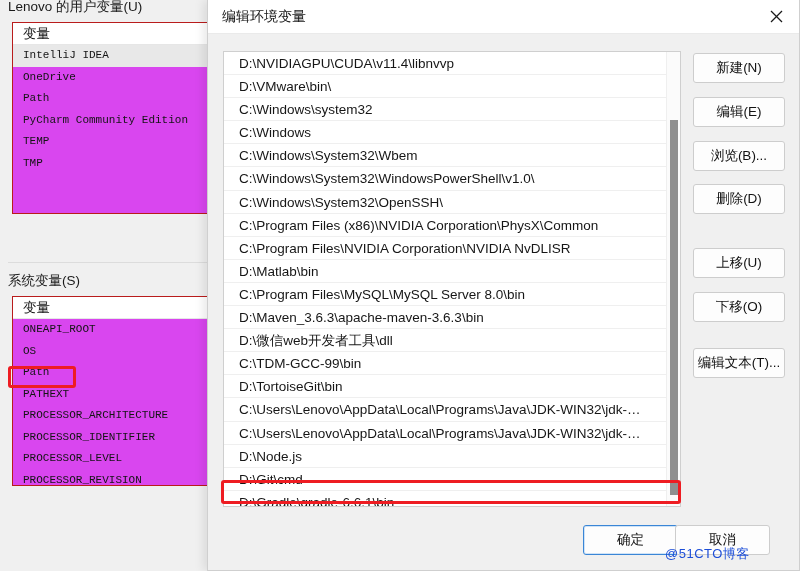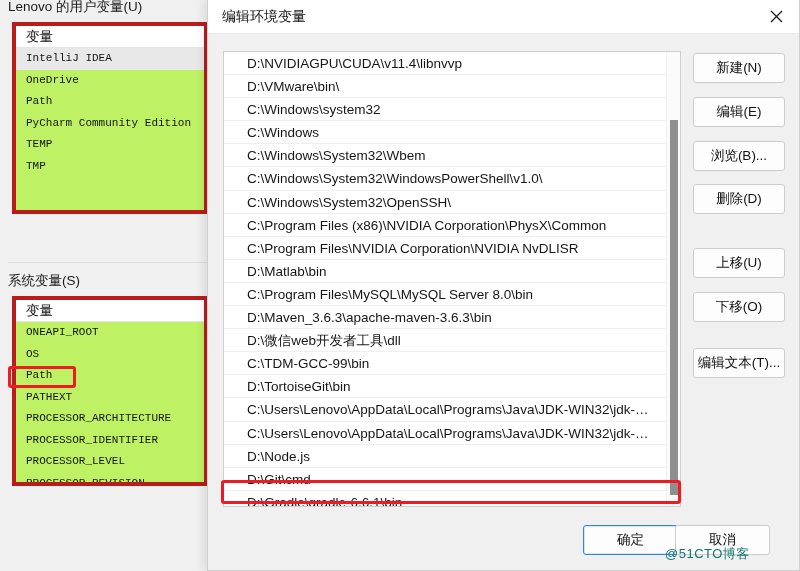--- a/index.html
+++ b/index.html
@@ -31,22 +31,22 @@
     position: absolute;
     font-size: 13.5px;
     color: #1a1a1a;
     white-space: nowrap;
   }
   .user-label { left: 8px; top: -2px; }
   .sys-label  { left: 8px; top: 272px; }
 
   .grid-box {
     position: absolute;
-    background: #bef264;
-    border: 4px solid #b91c1c;
+    background: #d946ef;
+    border: 1px solid #b91c1c;
     box-sizing: border-box;
     overflow: hidden;
   }
   .user-grid { left: 12px; top: 22px; width: 196px; height: 192px; }
   .sys-grid  { left: 12px; top: 296px; width: 196px; height: 190px; }
 
   .grid-header {
     height: 22px;
     line-height: 22px;
     font-size: 13.5px;
@@ -135,21 +135,21 @@
     border: 1px solid #cfcfcf;
     box-sizing: border-box;
     overflow: hidden;
   }
   .path-row {
     position: relative;
     height: 23.1px;
     line-height: 23.1px;
     font-size: 13.5px;
     color: #161616;
-    padding-left: 23px;
+    padding-left: 15px;
     white-space: nowrap;
     overflow: hidden;
     box-sizing: border-box;
     border-bottom: 1px solid #efefef;
   }
 
   
   .scrollbar {
     position: absolute;
     right: 0; top: 0;
@@ -197,21 +197,21 @@
   }
   .btn-cancel {
     left: 467px; top: 525px;
     width: 95px; height: 30px;
   }
 
   .watermark {
     position: absolute;
     left: 665px; top: 545px;
     font-size: 13px;
-    color: #0f766e;
+    color: #1d4ed8;
     letter-spacing: 0.5px;
     white-space: nowrap;
   }
 </style>
 </head>
 <body>
 
 <div id="root">
 
   <div class="bg-window">

